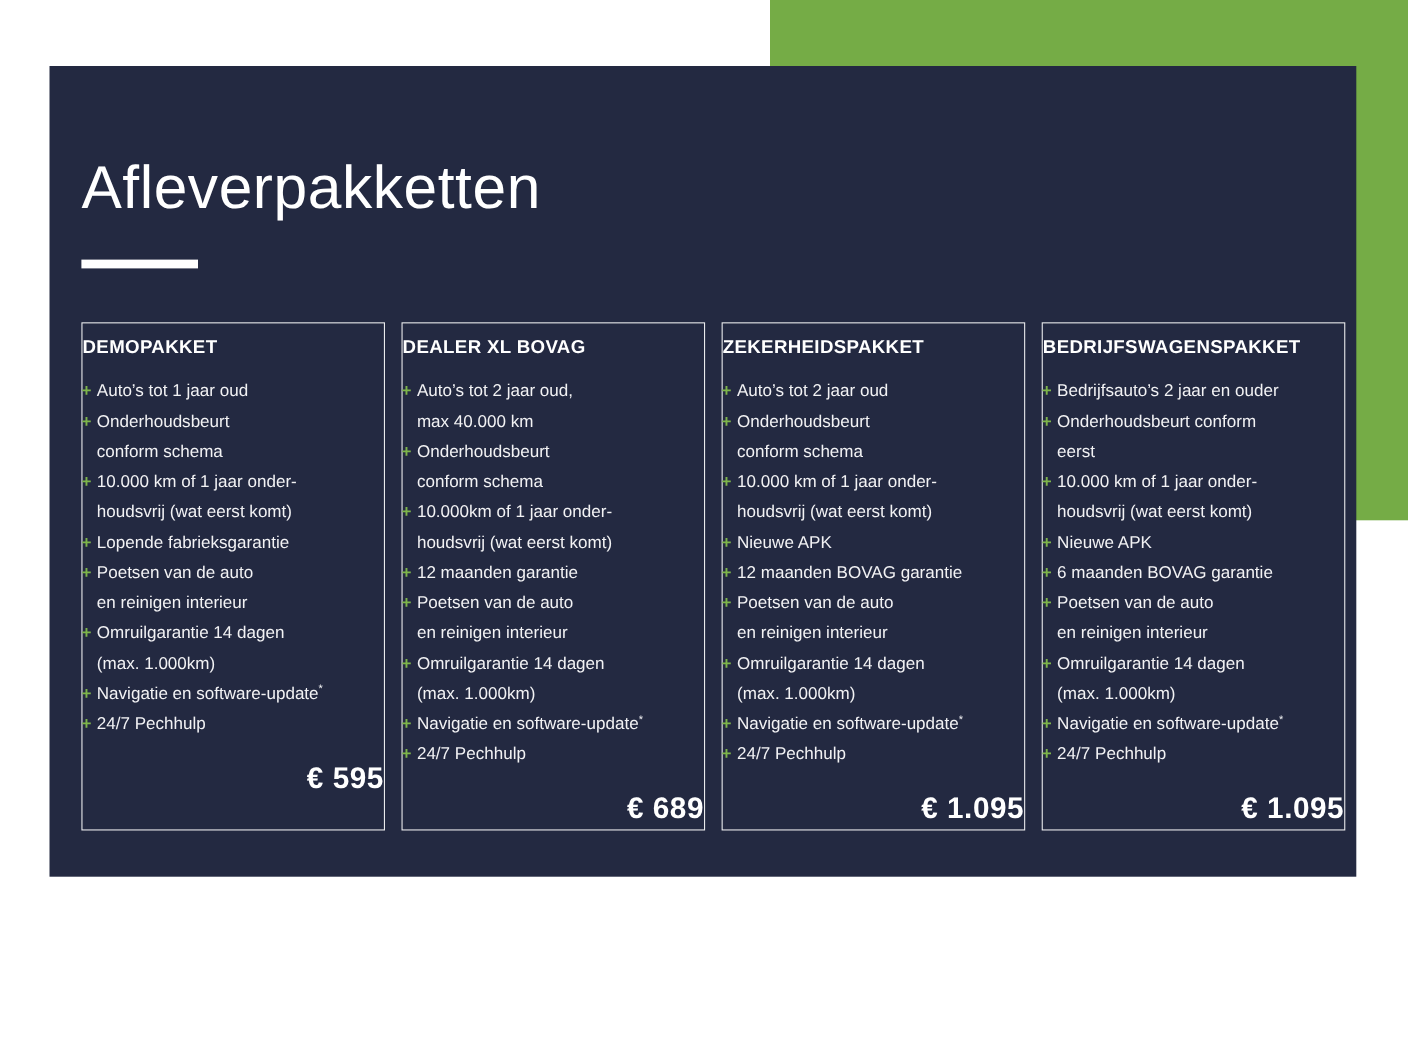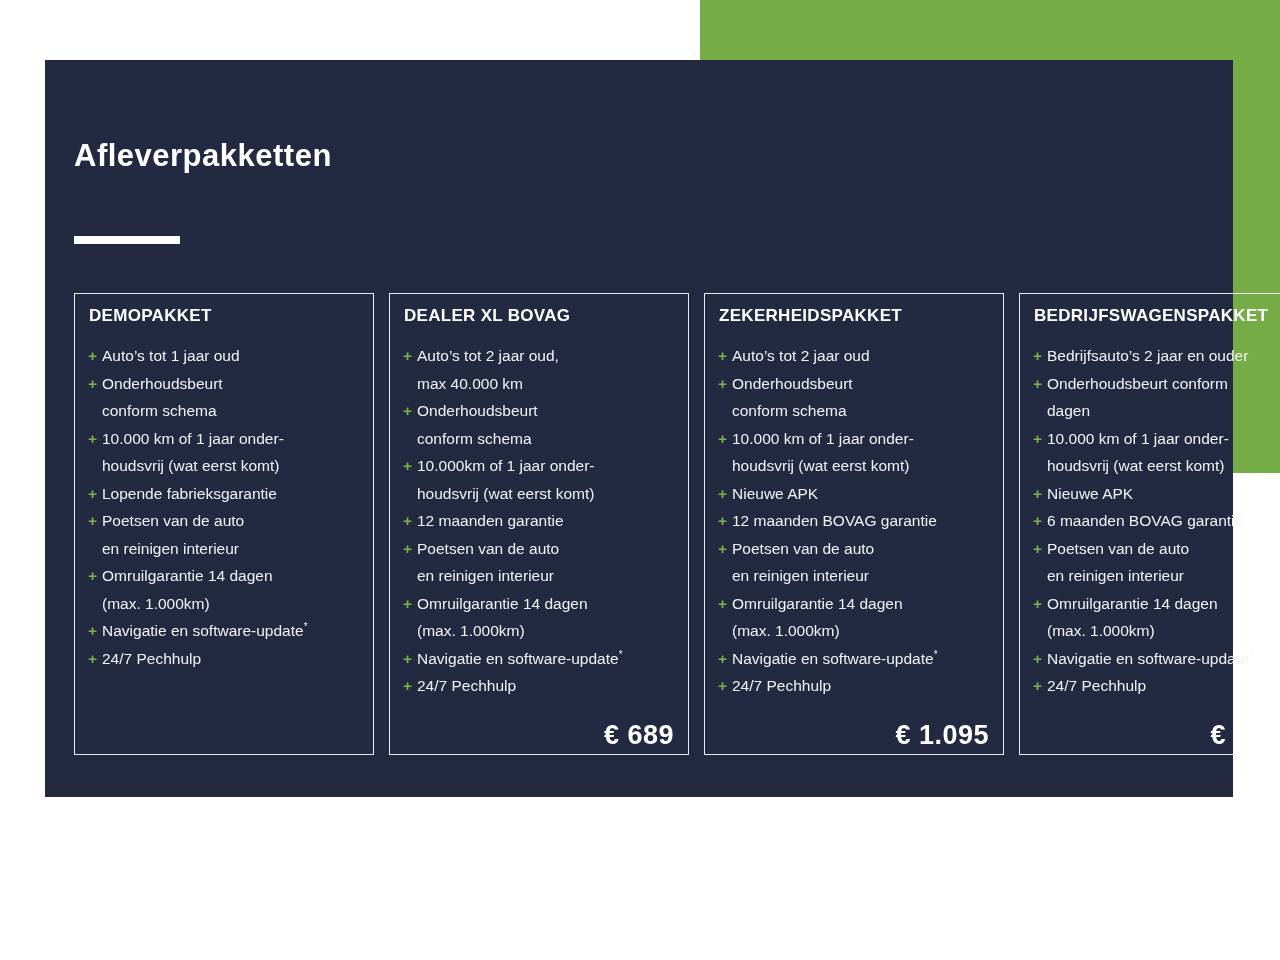--- a/index.html
+++ b/index.html
@@ -28,36 +28,36 @@
   }
 
   .panel {
     position: absolute; left: 45px; top: 60px;
     width: 1188px; height: 737px;
     background: var(--panel);
   }
 
   .page-title {
     position: absolute; left: 29px; top: 78px;
-    font-size: 31px; font-weight: bold; color: var(--white);
+    font-size: 55px; font-weight: normal; color: var(--white);
     letter-spacing: 0.5px;
   }
   .title-underline {
     position: absolute; left: 29px; top: 176px;
     width: 106px; height: 8px; background: var(--white);
   }
 
   .cards {
     position: absolute; left: 29px; top: 233px;
     display: flex; gap: 15px;
   }
   .card {
-    width: 300px; height: 462px;
+    width: 276px; height: 462px;
     border: 1px solid var(--card-border);
-    padding: 12px 14px;
+    padding: 12px 0;
     display: flex; flex-direction: column;
     background: transparent;
   }
   .card-title {
     font-size: 17px; font-weight: bold; color: var(--white);
     letter-spacing: 0.3px;
     margin-bottom: 16px;
     white-space: nowrap;
   }
   .feature-line {
@@ -104,20 +104,21 @@
             <div class="feature-line"><span class="plus">+</span>10.000 km of 1 jaar onder-</div>
             <div class="feature-line">houdsvrij (wat eerst komt)</div>
             <div class="feature-line"><span class="plus">+</span>Lopende fabrieksgarantie</div>
             <div class="feature-line"><span class="plus">+</span>Poetsen van de auto</div>
             <div class="feature-line">en reinigen interieur</div>
             <div class="feature-line"><span class="plus">+</span>Omruilgarantie 14 dagen</div>
             <div class="feature-line">(max. 1.000km)</div>
             <div class="feature-line"><span class="plus">+</span>Navigatie en software-update<sup>*</sup></div>
             <div class="feature-line"><span class="plus">+</span>24/7 Pechhulp</div>
           </div>
+          <div class="price">€ 595</div>
         </div>
         <div class="card">
           <div class="card-title">DEALER XL BOVAG</div>
           <div>
             <div class="feature-line"><span class="plus">+</span>Auto’s tot 2 jaar oud,</div>
             <div class="feature-line">max 40.000 km</div>
             <div class="feature-line"><span class="plus">+</span>Onderhoudsbeurt</div>
             <div class="feature-line">conform schema</div>
             <div class="feature-line"><span class="plus">+</span>10.000km of 1 jaar onder-</div>
             <div class="feature-line">houdsvrij (wat eerst komt)</div>
@@ -148,21 +149,21 @@
             <div class="feature-line"><span class="plus">+</span>Navigatie en software-update<sup>*</sup></div>
             <div class="feature-line"><span class="plus">+</span>24/7 Pechhulp</div>
           </div>
           <div class="price">€ 1.095</div>
         </div>
         <div class="card">
           <div class="card-title">BEDRIJFSWAGENSPAKKET</div>
           <div>
             <div class="feature-line"><span class="plus">+</span>Bedrijfsauto’s 2 jaar en ouder</div>
             <div class="feature-line"><span class="plus">+</span>Onderhoudsbeurt conform</div>
-            <div class="feature-line">dagen</div>
+            <div class="feature-line">eerst</div>
             <div class="feature-line"><span class="plus">+</span>10.000 km of 1 jaar onder-</div>
             <div class="feature-line">houdsvrij (wat eerst komt)</div>
             <div class="feature-line"><span class="plus">+</span>Nieuwe APK</div>
             <div class="feature-line"><span class="plus">+</span>6 maanden BOVAG garantie</div>
             <div class="feature-line"><span class="plus">+</span>Poetsen van de auto</div>
             <div class="feature-line">en reinigen interieur</div>
             <div class="feature-line"><span class="plus">+</span>Omruilgarantie 14 dagen</div>
             <div class="feature-line">(max. 1.000km)</div>
             <div class="feature-line"><span class="plus">+</span>Navigatie en software-update<sup>*</sup></div>
             <div class="feature-line"><span class="plus">+</span>24/7 Pechhulp</div>

